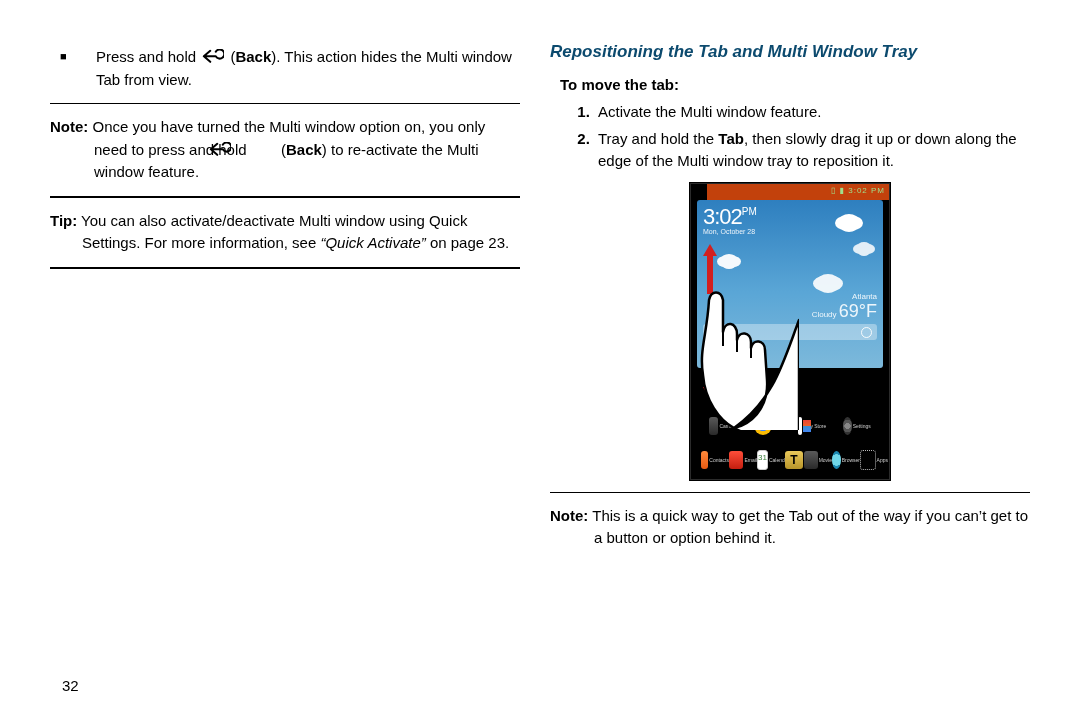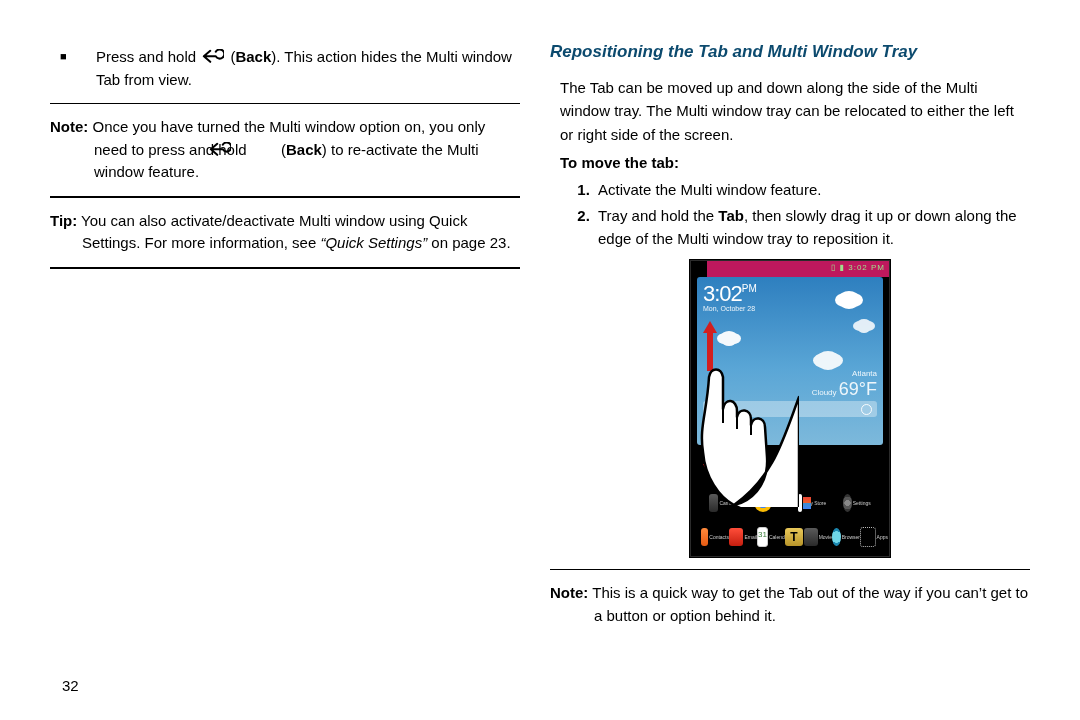--- a/index.html
+++ b/index.html
@@ -116,21 +116,21 @@
     position: absolute;
     top: 16px; left: 6px; right: 6px;
     height: 168px;
     background: linear-gradient(#2e7fbf 0%, #5aa6d6 55%, #7db9db 100%);
     border-radius: 3px;
   }
   .fig-status {
     position: absolute;
     top: 0; left: 16px; right: 0;
     height: 16px;
-    background: #be185d;
+    background: #c2410c;
   }
   .fig-status-icons {
     position: absolute;
     top: 2px; right: 4px;
     font-size: 8px;
     color: #9fe08c;
     letter-spacing: 1px;
   }
   .fig-clock {
     position: absolute;
@@ -279,32 +279,31 @@
             </svg>
         </span>
         (<span class="bold">Back</span>)<span> to re-activate the Multi window feature.</span>
       </span>
     </div>
 
     <div class="rule-thick"></div>
 
     <div class="note-block tip-block">
       <span class="hang">
-        <span class="bold">Tip:</span><span> You can also activate/deactivate Multi window using Quick Settings. For more information, see </span><span class="ital">“Quick Settings”</span><span> on page 23.</span>
+        <span class="bold">Tip:</span><span> You can also activate/deactivate Multi window using Quick Settings. For more information, see </span><span class="ital">“Quick Activate”</span><span> on page 23.</span>
       </span>
     </div>
 
     <div class="rule-thick"></div>
   </div>
 
   <div class="col col-right">
 
     <div class="section-title">Repositioning the Tab and Multi Window Tray</div>
 
-    <p class="para-right">The Tab can be moved up and down along the side of the Multi window tray. The Multi window tray can be relocated to either the left or right side of the screen.</p>
 
     <div class="sub-head" style="padding-left:10px;">To move the tab:</div>
 
     <ol class="steps">
       <li><span>Activate the Multi window feature.</span></li>
       <li>
         <span>Tray and hold the </span><span class="bold">Tab</span><span>, then slowly drag it up or down along the edge of the Multi window tray to reposition it.</span>
       </li>
     </ol>
 

